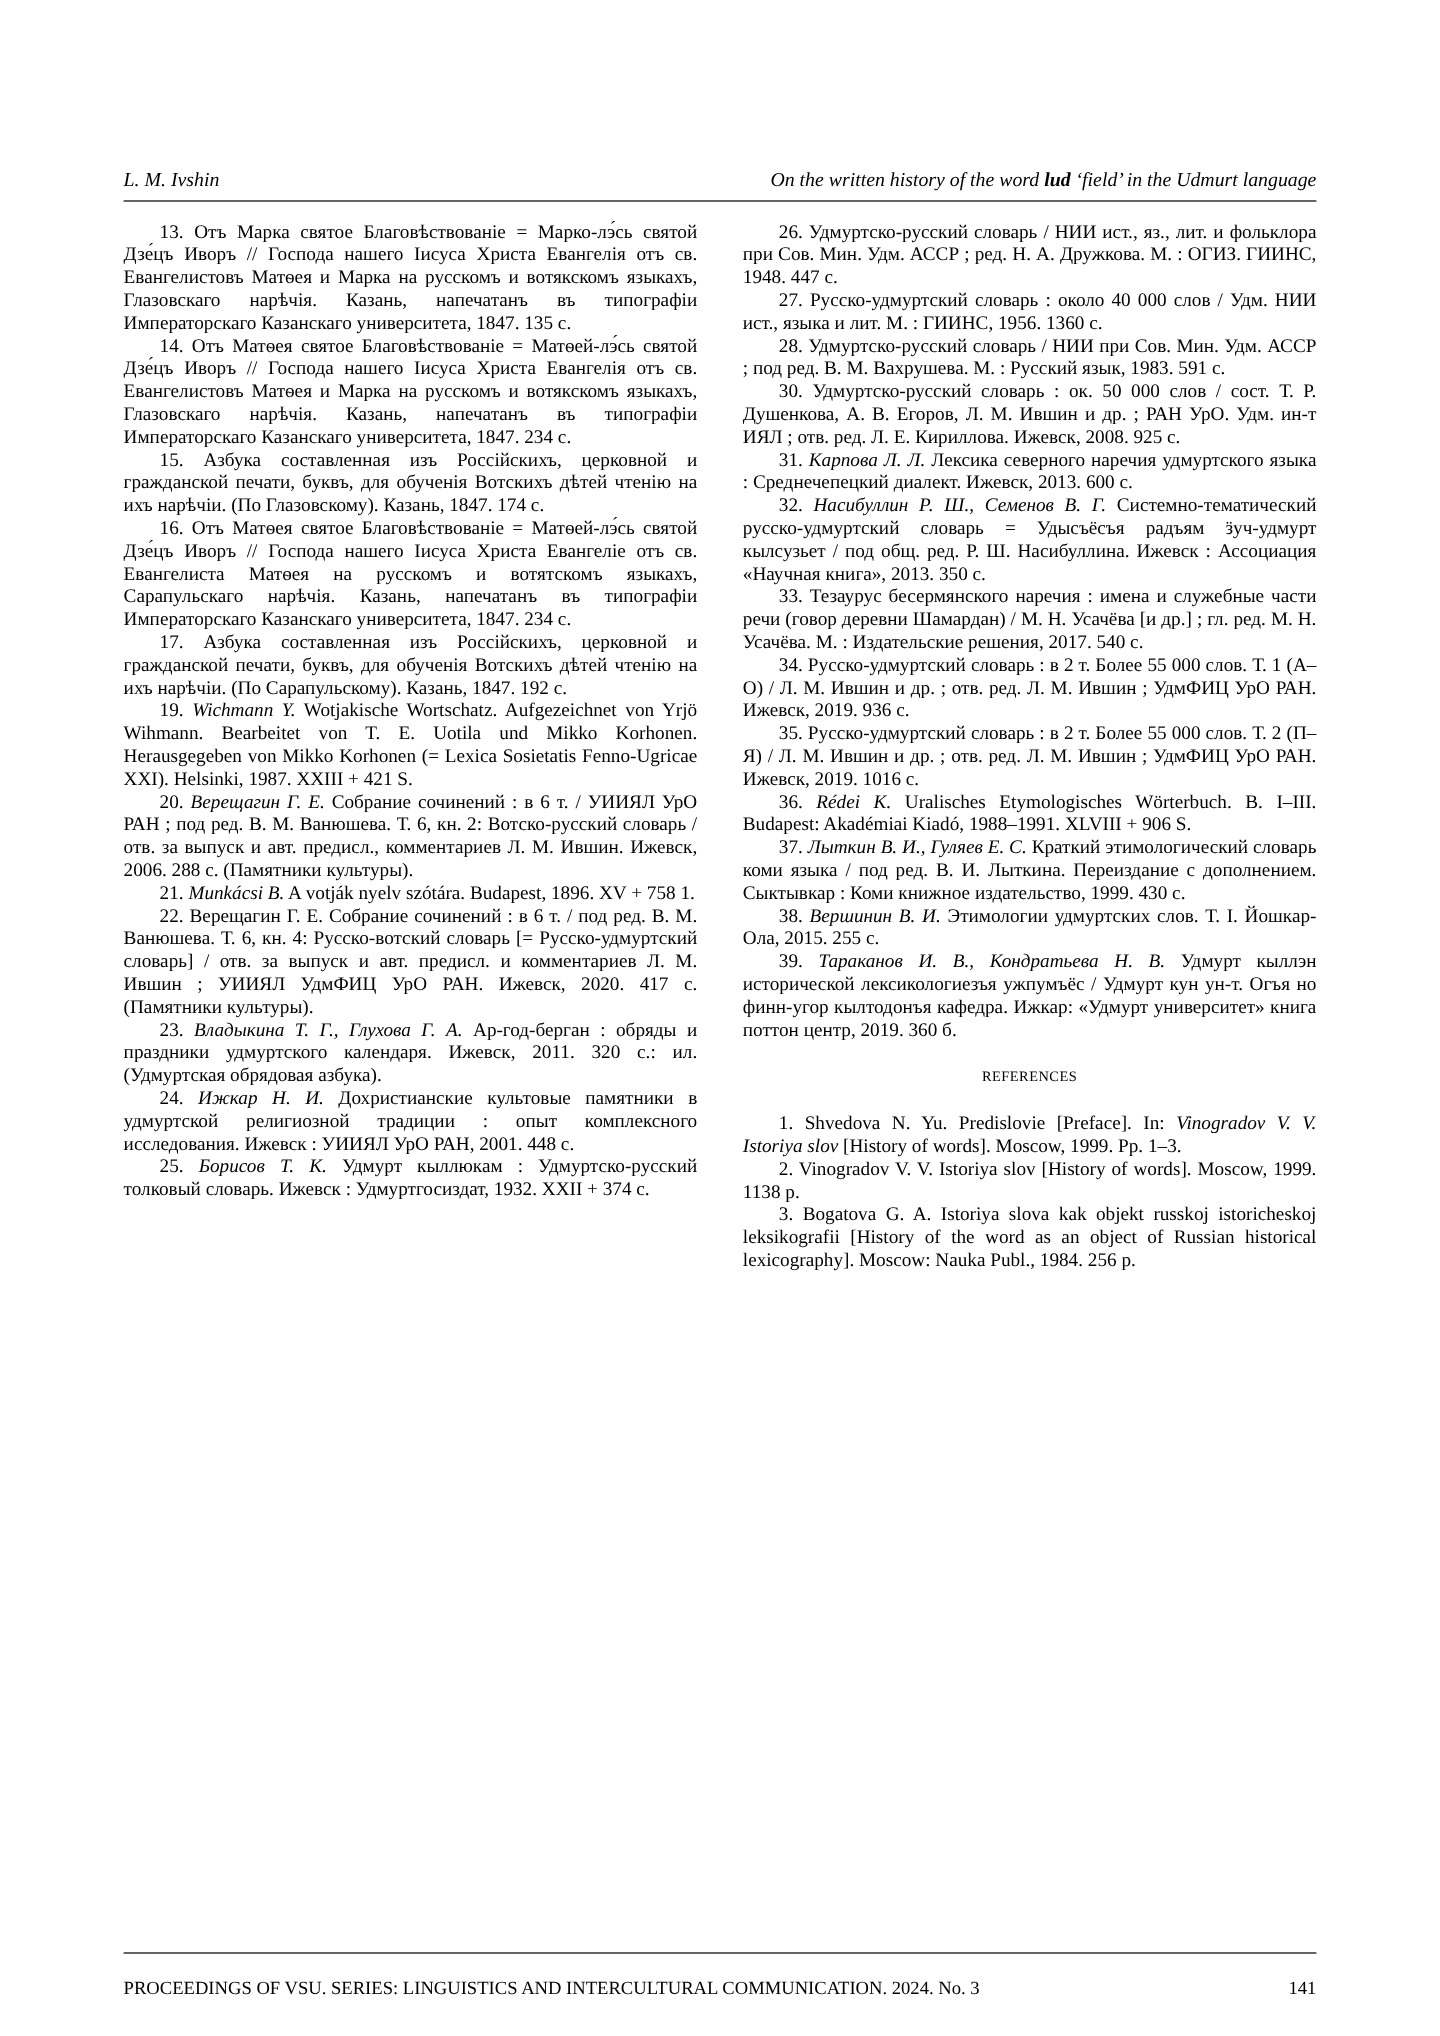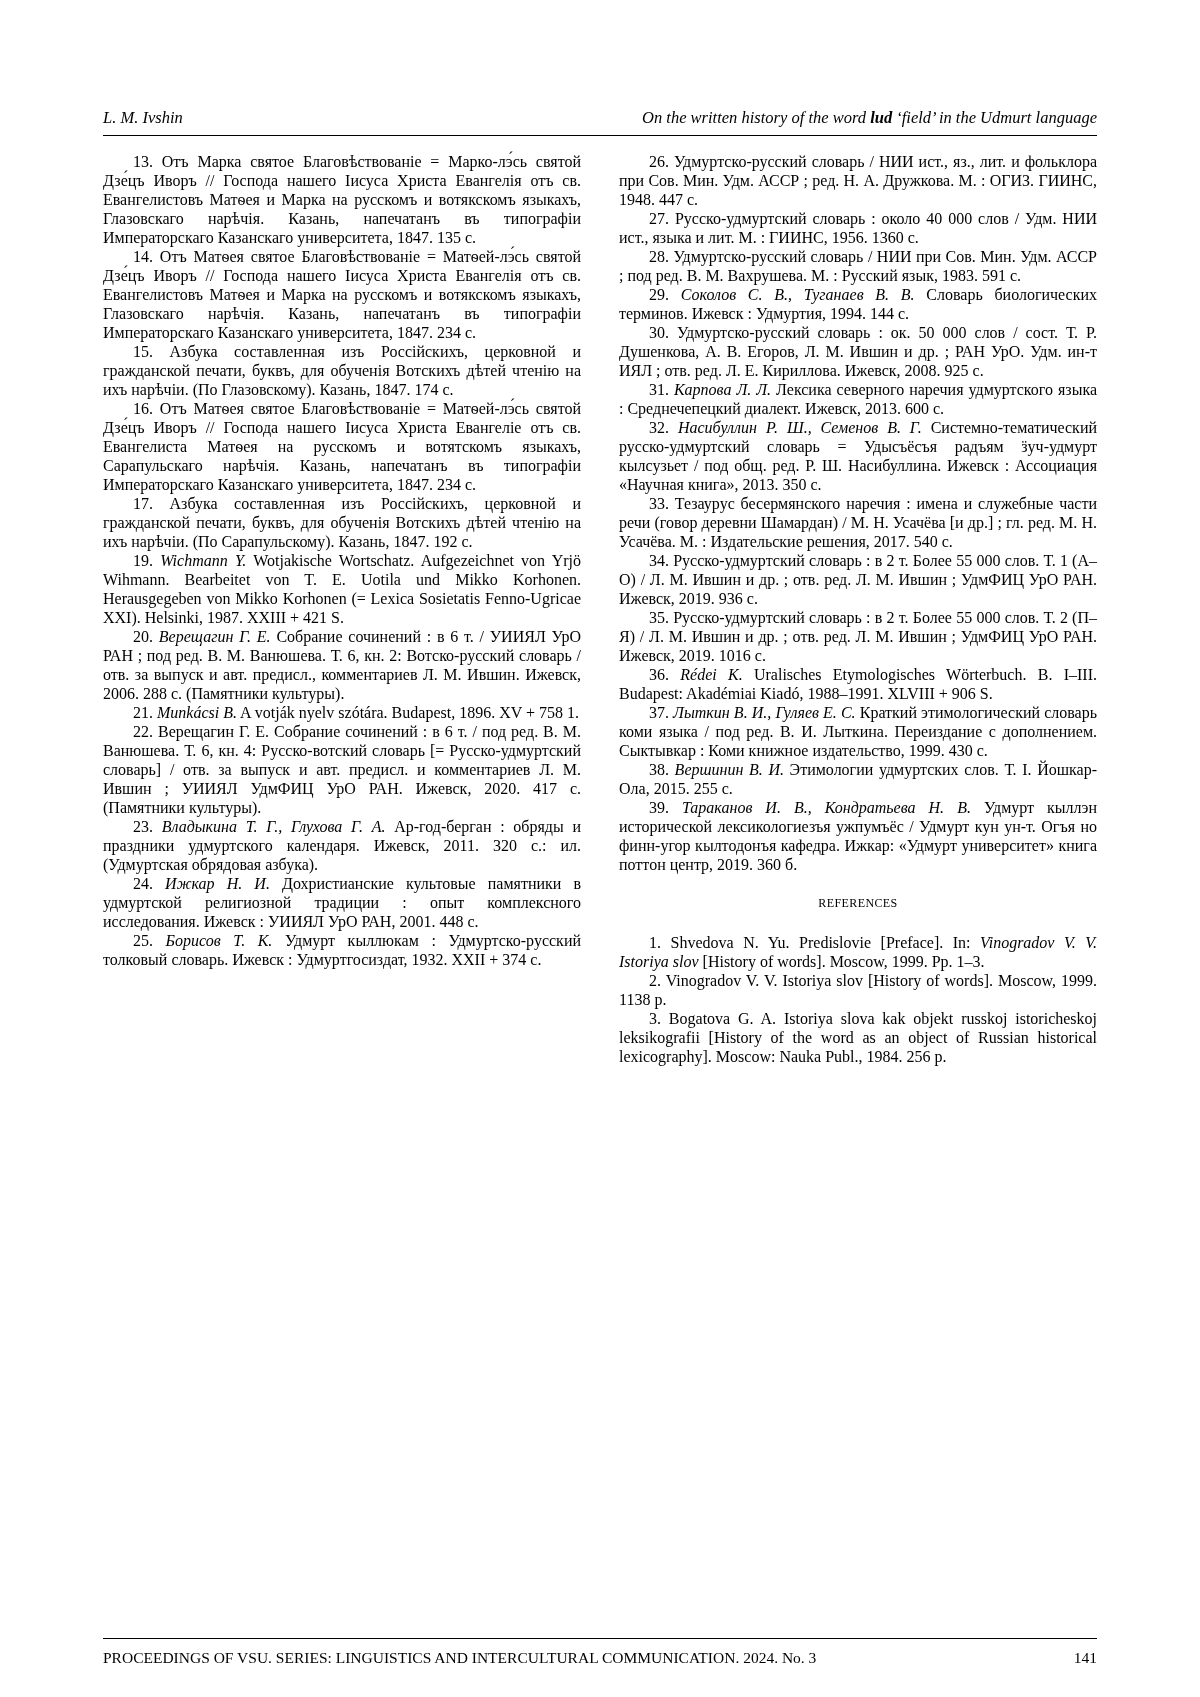--- a/index.html
+++ b/index.html
@@ -8,20 +8,21 @@
     width: 1200px;
     height: 1697px;
     position: relative;
     font-family: "Liberation Serif", "DejaVu Serif", serif;
     color: #000;
   }
   .page {
     position: absolute;
     inset: 0;
     padding: 108px 103px 0 103px;
+    margin-top: 32px;
   }
   .running-header {
     display: flex;
     justify-content: space-between;
     align-items: baseline;
     font-style: italic;
     font-size: 16.5px;
     line-height: 20px;
     padding-bottom: 7px;
     border-bottom: 1.6px solid #000;
@@ -48,21 +49,21 @@
     text-align: center;
     margin: 20px 0 20px 0;
     letter-spacing: 0.4px;
   }
   .page-footer {
     position: absolute;
     left: 103px;
     right: 103px;
     bottom: 30px;
     border-top: 1.6px solid #000;
-    padding-top: 9px;
+    padding-top: 20px;
     display: flex;
     justify-content: space-between;
     align-items: baseline;
     font-size: 15.5px;
     line-height: 19px;
     white-space: nowrap;
   }
 </style>
 </head>
 <body>
@@ -87,21 +88,20 @@
         <p class="bib-entry"><span>22. Верещагин Г. Е. Собрание сочинений : в 6 т. / под ред. В. М. Ванюшева. Т. 6, кн. 4: Русско-вотский словарь [= Русско-удмуртский словарь] / отв. за выпуск и авт. предисл. и комментариев Л. М. Ившин ; УИИЯЛ УдмФИЦ УрО РАН. Ижевск, 2020. 417 с. (Памятники культуры).</span></p>
         <p class="bib-entry"><span>23. </span><i>Владыкина Т. Г., Глухова Г. А.</i><span> Ар-год-берган : обряды и праздники удмуртского календаря. Ижевск, 2011. 320 с.: ил. (Удмуртская обрядовая азбука).</span></p>
         <p class="bib-entry"><span>24. </span><i>Ижкар Н. И.</i><span> Дохристианские культовые памятники в удмуртской религиозной традиции : опыт комплексного исследования. Ижевск : УИИЯЛ УрО РАН, 2001. 448 с.</span></p>
         <p class="bib-entry"><span>25. </span><i>Борисов Т. К.</i><span> Удмурт кыллюкам : Удмуртско-русский толковый словарь. Ижевск : Удмуртгосиздат, 1932. XXII + 374 с.</span></p>
       </div>
     <div class="col">
       <div>
           <p class="bib-entry"><span>26. Удмуртско-русский словарь / НИИ ист., яз., лит. и фольклора при Сов. Мин. Удм. АССР ; ред. Н. А. Дружкова. М. : ОГИЗ. ГИИНС, 1948. 447 с.</span></p>
           <p class="bib-entry"><span>27. Русско-удмуртский словарь : около 40 000 слов / Удм. НИИ ист., языка и лит. М. : ГИИНС, 1956. 1360 с.</span></p>
           <p class="bib-entry"><span>28. Удмуртско-русский словарь / НИИ при Сов. Мин. Удм. АССР ; под ред. В. М. Вахрушева. М. : Русский язык, 1983. 591 с.</span></p>
-          <p class="bib-entry"><span>29. </span><i>Соколов С. В., Туганаев В. В.</i><span> Словарь биологических терминов. Ижевск : Удмуртия, 1994. 144 с.</span></p>
           <p class="bib-entry"><span>30. Удмуртско-русский словарь : ок. 50 000 слов / сост. Т. Р. Душенкова, А. В. Егоров, Л. М. Ившин и др. ; РАН УрО. Удм. ин-т ИЯЛ ; отв. ред. Л. Е. Кириллова. Ижевск, 2008. 925 с.</span></p>
           <p class="bib-entry"><span>31. </span><i>Карпова Л. Л.</i><span> Лексика северного наречия удмуртского языка : Среднечепецкий диалект. Ижевск, 2013. 600 с.</span></p>
           <p class="bib-entry"><span>32. </span><i>Насибуллин Р. Ш., Семенов В. Г.</i><span> Системно-тематический русско-удмуртский словарь = Удысъёсъя радъям ӟуч-удмурт кылсузьет / под общ. ред. Р. Ш. Насибуллина. Ижевск : Ассоциация «Научная книга», 2013. 350 с.</span></p>
           <p class="bib-entry"><span>33. Тезаурус бесермянского наречия : имена и служебные части речи (говор деревни Шамардан) / М. Н. Усачёва [и др.] ; гл. ред. М. Н. Усачёва. М. : Издательские решения, 2017. 540 с.</span></p>
           <p class="bib-entry"><span>34. Русско-удмуртский словарь : в 2 т. Более 55 000 слов. Т. 1 (А–О) / Л. М. Ившин и др. ; отв. ред. Л. М. Ившин ; УдмФИЦ УрО РАН. Ижевск, 2019. 936 с.</span></p>
           <p class="bib-entry"><span>35. Русско-удмуртский словарь : в 2 т. Более 55 000 слов. Т. 2 (П–Я) / Л. М. Ившин и др. ; отв. ред. Л. М. Ившин ; УдмФИЦ УрО РАН. Ижевск, 2019. 1016 с.</span></p>
           <p class="bib-entry"><span>36. </span><i>Rédei K.</i><span> Uralisches Etymologisches Wörterbuch. B. I–III. Budapest: Akadémiai Kiadó, 1988–1991. XLVIII + 906 S.</span></p>
           <p class="bib-entry"><span>37. </span><i>Лыткин В. И., Гуляев Е. С.</i><span> Краткий этимологический словарь коми языка / под ред. В. И. Лыткина. Переиздание с дополнением. Сыктывкар : Коми книжное издательство, 1999. 430 с.</span></p>
           <p class="bib-entry"><span>38. </span><i>Вершинин В. И.</i><span> Этимологии удмуртских слов. Т. I. Йошкар-Ола, 2015. 255 с.</span></p>
           <p class="bib-entry"><span>39. </span><i>Тараканов И. В., Кондратьева Н. В.</i><span> Удмурт кыллэн исторической лексикологиезъя ужпумъёс / Удмурт кун ун-т. Огъя но финн-угор кылтодонъя кафедра. Ижкар: «Удмурт университет» книга поттон центр, 2019. 360 б.</span></p>

